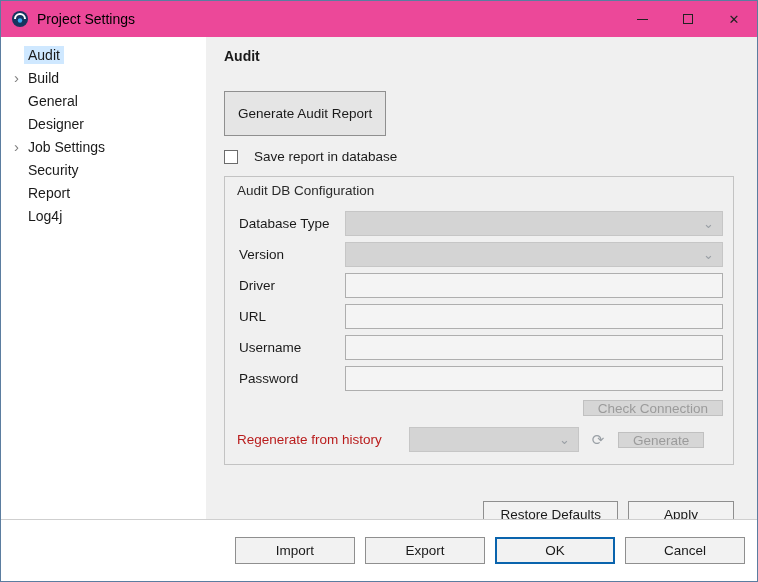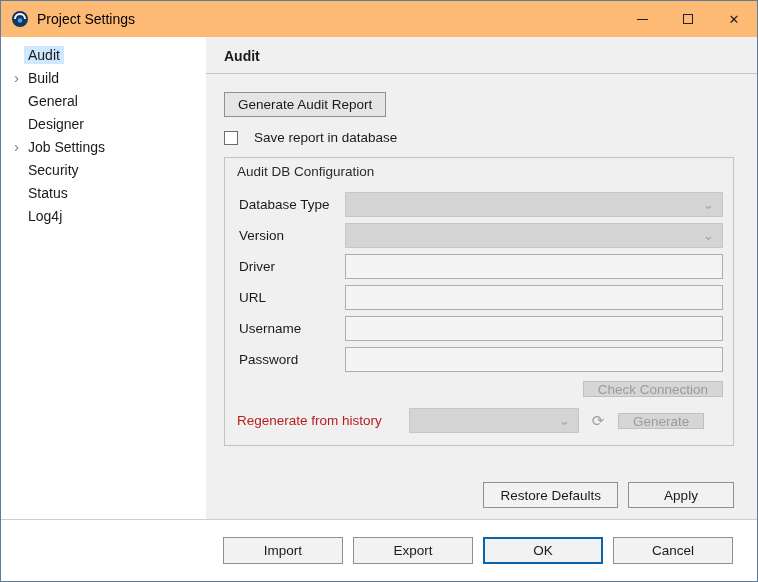--- a/index.html
+++ b/index.html
@@ -14,21 +14,21 @@
     width: 758px; height: 582px;
     border: 1px solid #5b7da0;
     display: flex; flex-direction: column;
     background: #ffffff;
   }
 
   
   .titlebar {
     height: 36px; flex: 0 0 36px;
     display: flex; align-items: center;
-    background: #fdba74;
+    background: #ec4899;
     padding-left: 10px;
   }
   .app-icon { width: 18px; height: 18px; margin-right: 8px; flex: 0 0 18px; }
   .window-title { font-size: 14px; color: #000; }
   .win-controls { margin-left: auto; display: flex; height: 100%; }
   .win-btn {
     width: 46px; height: 36px;
     display: flex; align-items: center; justify-content: center;
     cursor: default;
   }
@@ -69,21 +69,21 @@
   .main-header { font-size: 14px; font-weight: bold; padding: 11px 0 9px 18px; }
   .main-sep { height: 1px; background: #c6c6c6; }
   .content { flex: 1; padding: 18px 23px 0 18px; }
 
   
   .btn {
     font-family: "Liberation Sans", sans-serif;
     font-size: 13.5px; color: #1a1a1a;
     background: #e5e5e5;
     border: 1px solid #8f8f8f;
-    height: 25px; padding: 0 13px;
+    height: 45px; padding: 0 13px;
     cursor: default;
   }
   .btn-disabled {
     font-family: "Liberation Sans", sans-serif;
     font-size: 13.5px;
     background: #d6d6d6;
     border: 1px solid #c0c0c0;
     color: #9b9b9b;
     height: 16px; padding: 0 14px;
   }
@@ -139,21 +139,21 @@
   }
 
   .apply-row { display: flex; justify-content: flex-end; gap: 10px; margin-top: 36px; }
 
   
   .footer {
     height: 62px; flex: 0 0 62px;
     background: #ffffff;
     border-top: 1px solid #cfcfcf;
     display: flex; align-items: center; justify-content: flex-end;
-    gap: 10px; padding-right: 24px;
+    gap: 10px; padding-right: 12px;
   }
   .btn-footer {
     font-family: "Liberation Sans", sans-serif;
     font-size: 13.5px; color: #1a1a1a;
     width: 120px; height: 27px;
     background: #f2f2f2;
     border: 1px solid #8f8f8f;
   }
   .btn-ok { border: 2px solid #0a64ad; }
 </style>
@@ -206,21 +206,21 @@
       <div class="tree-item">
         <span class="chev">›</span>
         <span class="tree-label">Job Settings</span>
       </div>
       <div class="tree-item">
         <span class="chev empty">›</span>
         <span class="tree-label">Security</span>
       </div>
       <div class="tree-item">
         <span class="chev empty">›</span>
-        <span class="tree-label">Status</span>
+        <span class="tree-label">Report</span>
       </div>
       <div class="tree-item">
         <span class="chev empty">›</span>
         <span class="tree-label">Log4j</span>
       </div>
     </div>
 
     <div class="main">
       <div class="main-header">Audit</div>
       <div class="main-sep"></div>

